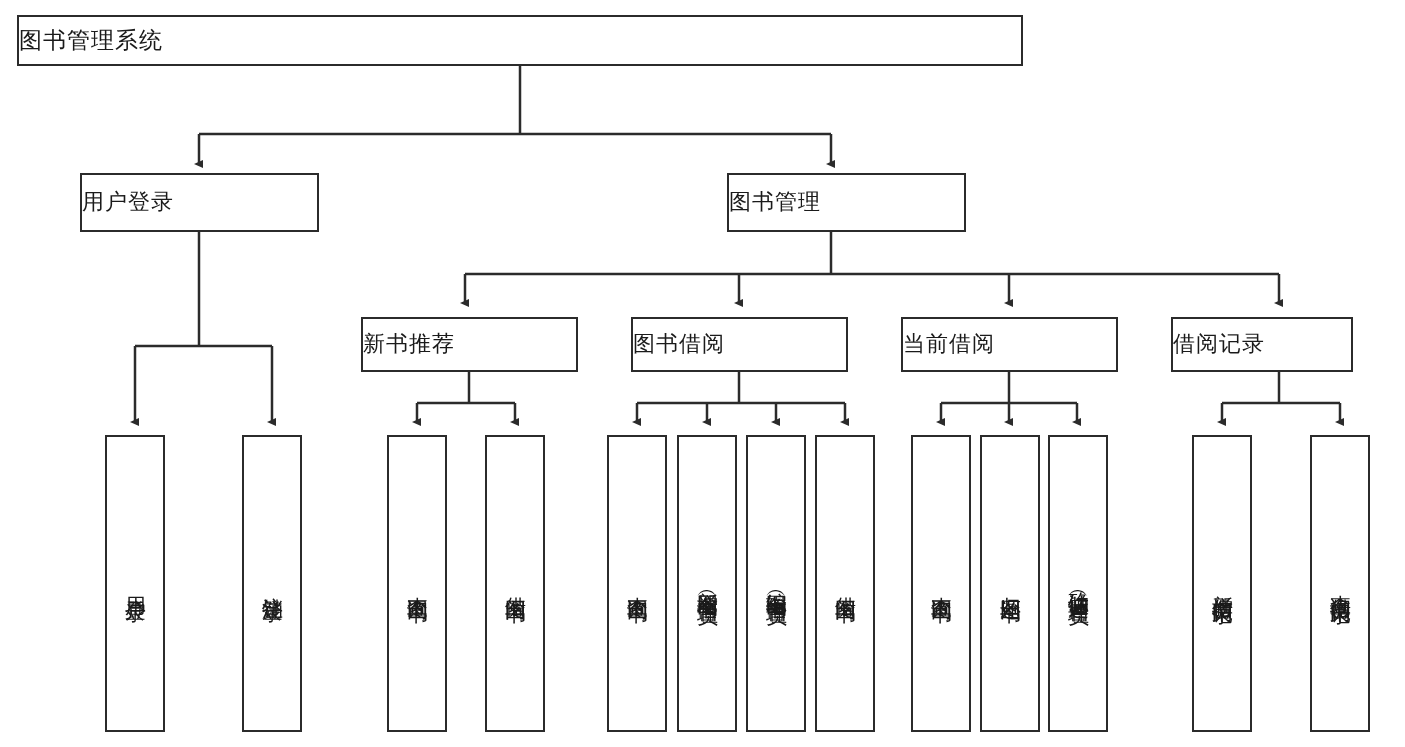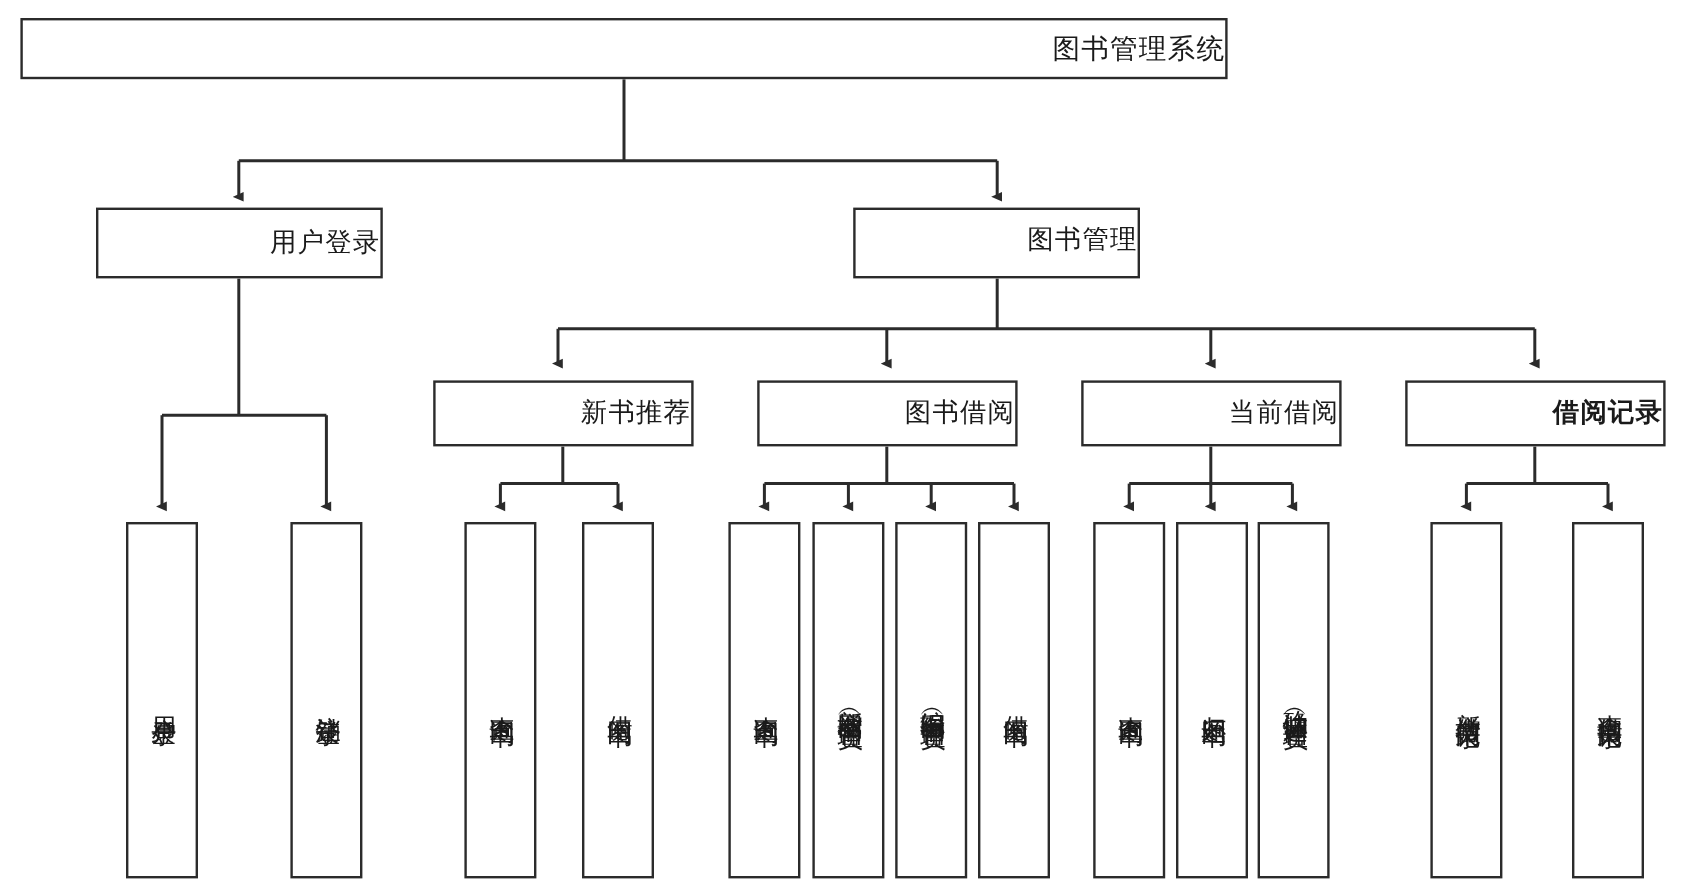--- a/index.html
+++ b/index.html
@@ -24,21 +24,21 @@
     height: 747px;
     pointer-events: none;
   }
   .node {
     position: absolute;
     box-sizing: border-box;
     border: 2px solid #2b2b2b;
     background: #ffffff;
     display: flex;
     align-items: center;
-    justify-content: flex-end;
+    justify-content: flex-start;
     color: #1a1a1a;
   }
   .node.horiz {
     font-size: 22px;
     letter-spacing: 1px;
     line-height: 1.1;
   }
   .node.root {
     font-size: 23px;
   }
@@ -120,34 +120,34 @@
     </g>
   </svg>
 
   <div class="node horiz root" style="left:17px; top:15px; width:1006px; height:51px;">
     <span>图书管理系统</span>
   </div>
 
   <div class="node horiz" style="left:80px; top:173px; width:239px; height:59px;">
     <span>用户登录</span>
   </div>
-  <div class="node horiz" style="left:711px; top:173px; width:239px; height:59px;font-family:Liberation Mono, monospace;">
+  <div class="node horiz" style="left:727px; top:173px; width:239px; height:59px;">
     <span>图书管理</span>
   </div>
 
-  <div class="node horiz" style="left:361px; top:317px; width:217px; height:55px;padding-left:28px;">
+  <div class="node horiz" style="left:361px; top:317px; width:217px; height:55px;">
     <span>新书推荐</span>
   </div>
   <div class="node horiz" style="left:901px; top:317px; width:217px; height:55px;">
     <span>当前借阅</span>
   </div>
   <div class="node horiz" style="left:631px; top:317px; width:217px; height:55px;">
     <span>图书借阅</span>
   </div>
-  <div class="node horiz" style="left:1171px; top:317px; width:217px; height:55px;font-weight:bold;">
+  <div class="node horiz" style="left:1171px; top:317px; width:182px; height:55px;">
     <span>借阅记录</span>
   </div>
 
   <div class="node vert" style="left:105px; top:435px; width:60px; height:297px;">
     <span class="vlabel">用户登录</span>
   </div>
   <div class="node vert" style="left:242px; top:435px; width:60px; height:297px;">
     <span class="vlabel">注销登录</span>
   </div>
 

